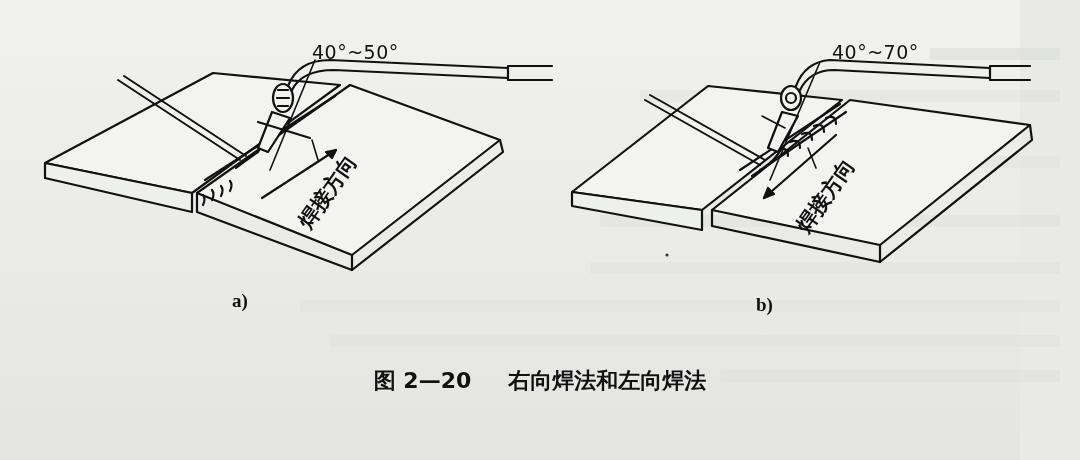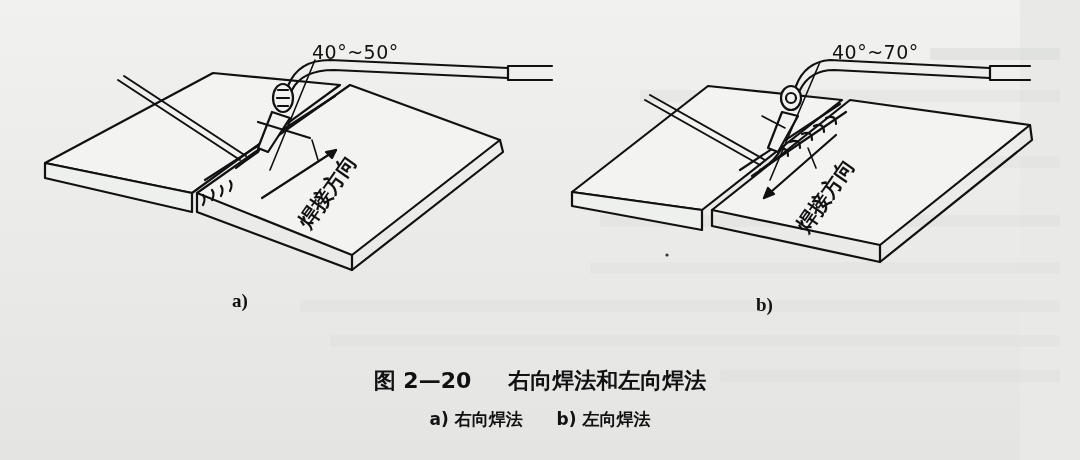--- a/index.html
+++ b/index.html
@@ -138,20 +138,13 @@
 
   <div class="dir-label" style="left:292px;top:218px;transform:rotate(-55deg);">焊接方向</div>
   <div class="dir-label" style="left:790px;top:222px;transform:rotate(-55deg);">焊接方向</div>
 
   <div class="sub-label" style="left:232px;top:290px;">a)</div>
   <div class="sub-label" style="left:756px;top:294px;">b)</div>
 
   <div class="caption caption-main">
     <span class="num">图 2—20</span><span>右向焊法和左向焊法</span>
   </div>
-  <div class="caption caption-sub">
-    <span>a)</span>
-    <span>右向焊法</span>
-    <span class="gap"></span>
-    <span>b)</span>
-    <span>左向焊法</span>
-  </div>
 </div>
 
 </body></html>

